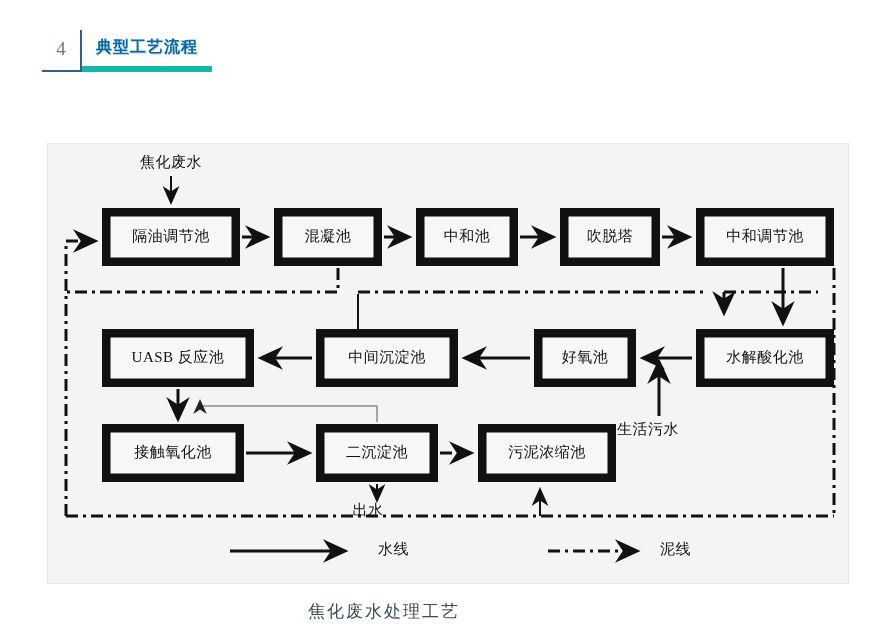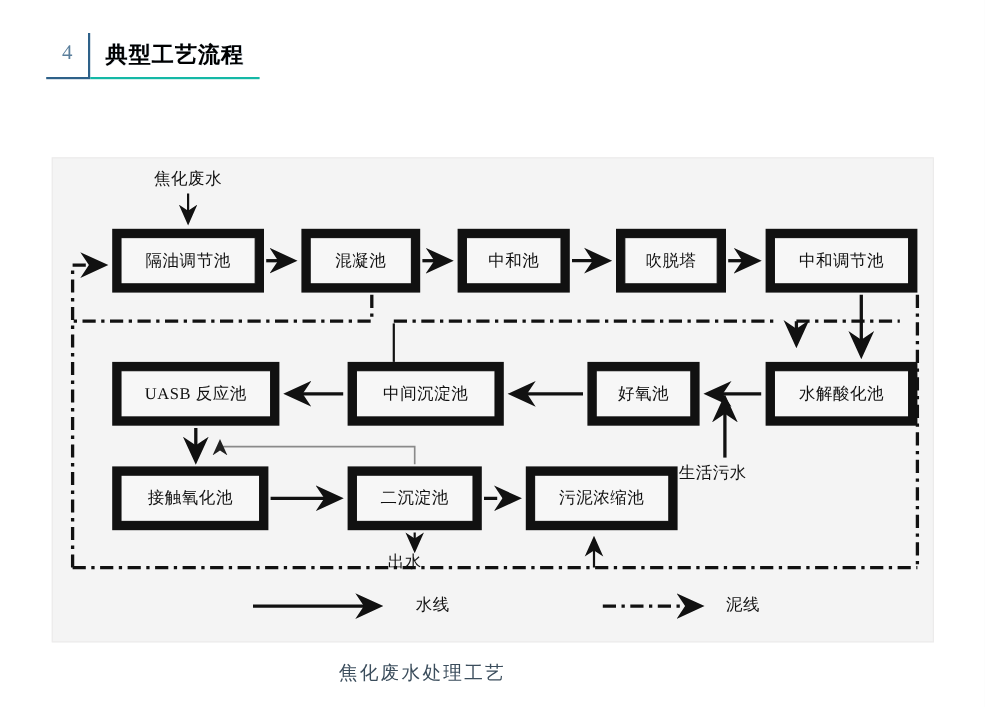--- a/index.html
+++ b/index.html
@@ -37,25 +37,25 @@
   }
   #section-divider {
     width: 2px;
     background: #2e6189;
     margin: 2px 0 0 0;
   }
   #section-title {
     padding: 0 14px 0 14px;
     display: flex;
     align-items: center;
-    font-size: 20px;
+    font-size: 16px;
     font-weight: bold;
-    color: #000000;
+    color: #0369a1;
     letter-spacing: 1px;
-    border-bottom: 2px solid #14b8a6;
+    border-bottom: 6px solid #14b8a6;
     text-shadow: 0.5px 0.5px 0 rgba(140,170,195,0.5);
   }
 
   
   #figure-panel {
     position: absolute;
     left: 47px;
     top: 143px;
     width: 800px;
     height: 439px;

